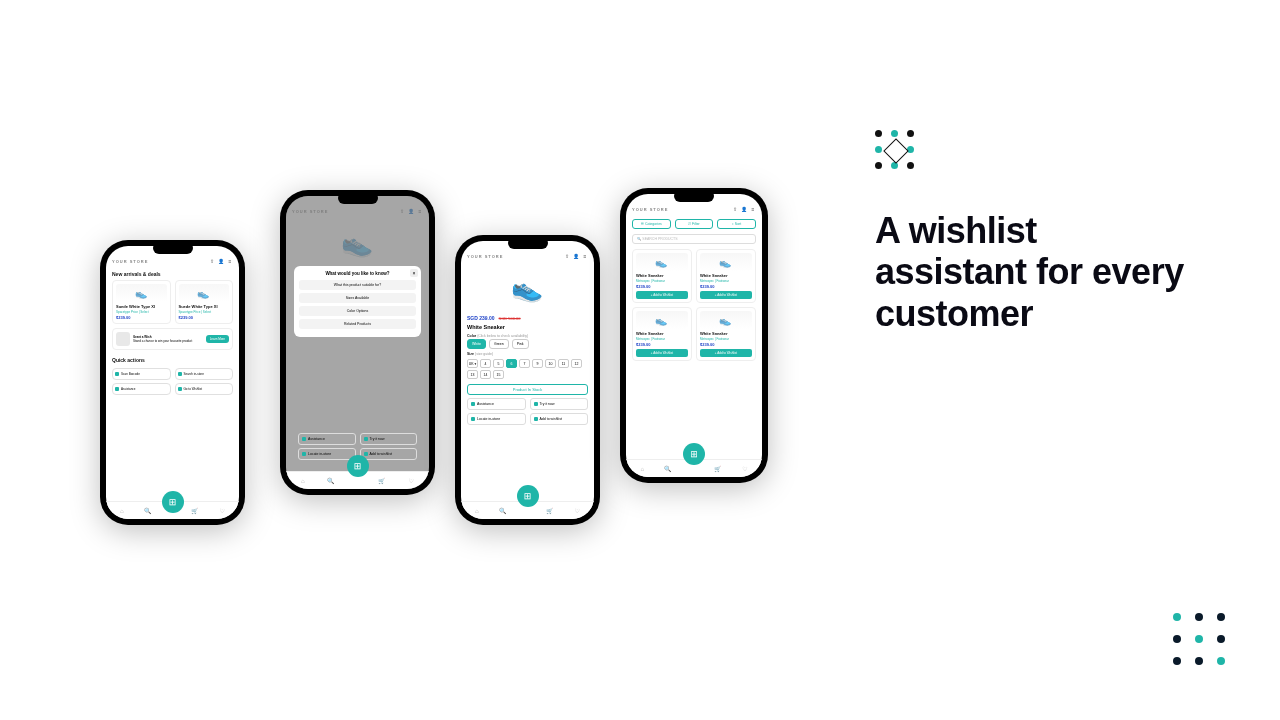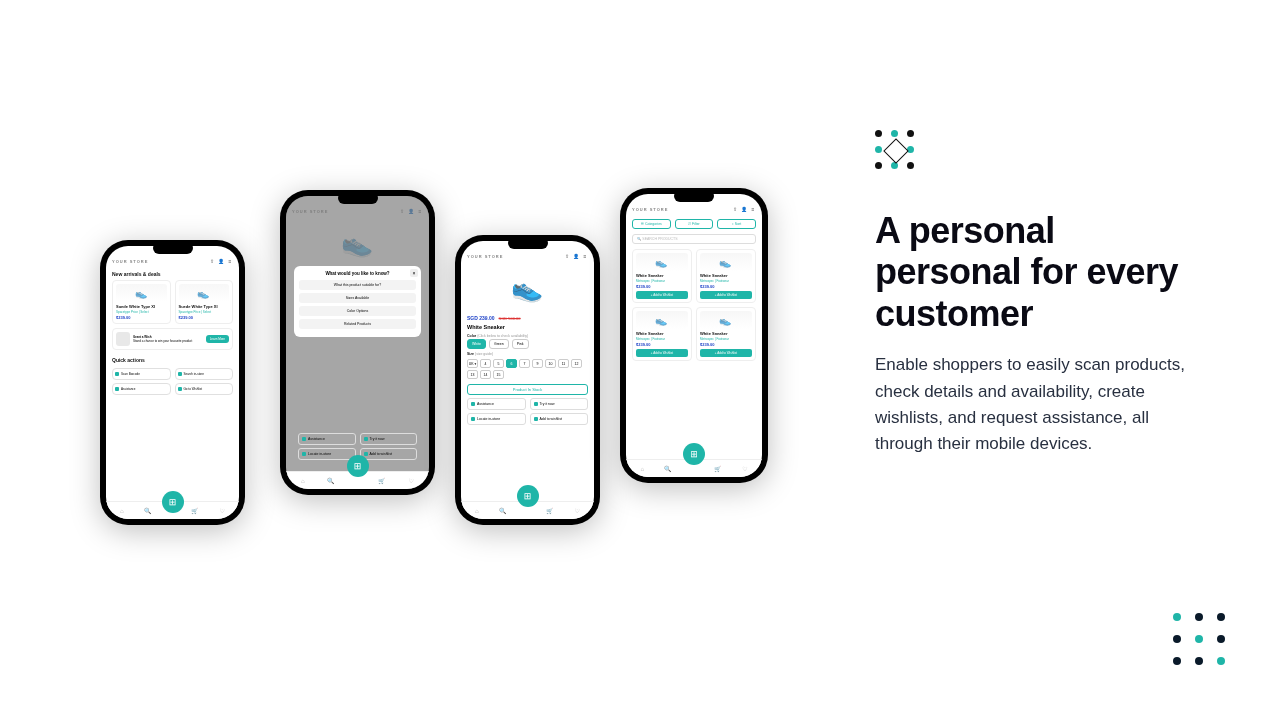--- a/index.html
+++ b/index.html
@@ -336,22 +336,21 @@
     <div class="dot dk d1"></div>
       <div class="dot tl d2"></div>
       <div class="dot dk d3"></div>
     <div class="dot tl d4"></div>
       <div class="dot tl d6"></div>
     <div class="dot dk d7"></div>
       <div class="dot tl d8"></div>
       <div class="dot dk d9"></div>
     <div class="ln"></div>
   </div>
-  <h1 class="h1">A personal personal for every customer</h1>
-  <p class="body">Enable shoppers to easily scan products, check details and availability, create wishlists, and request assistance, all through their mobile devices.</p>
+  <h1 class="h1">A wishlist assistant for every customer</h1>
 </div>
 
 <div class="deco">
   <div class="dd t"></div>
     <div class="dd"></div>
     <div class="dd"></div>
   <div class="dd"></div>
     <div class="dd t"></div>
     <div class="dd"></div>
   <div class="dd"></div>

